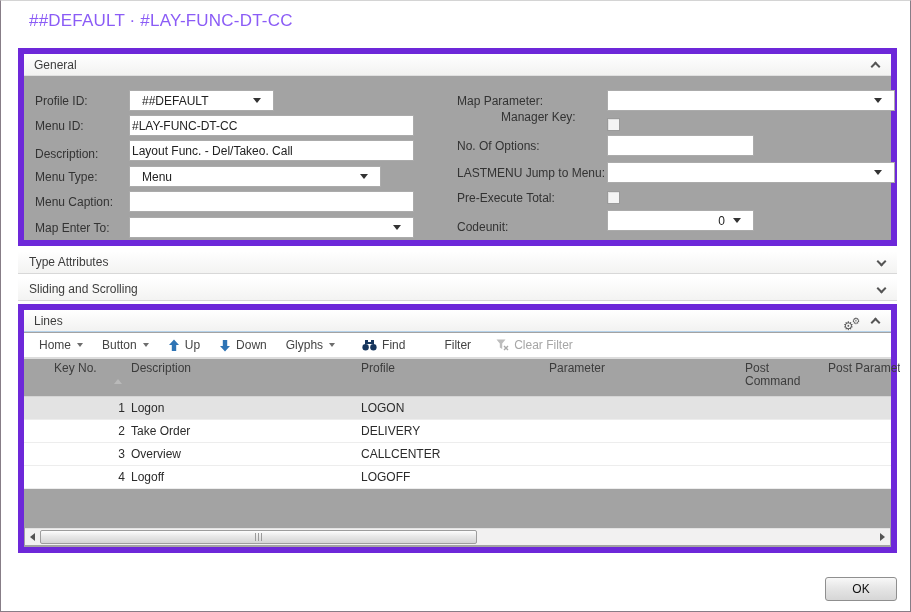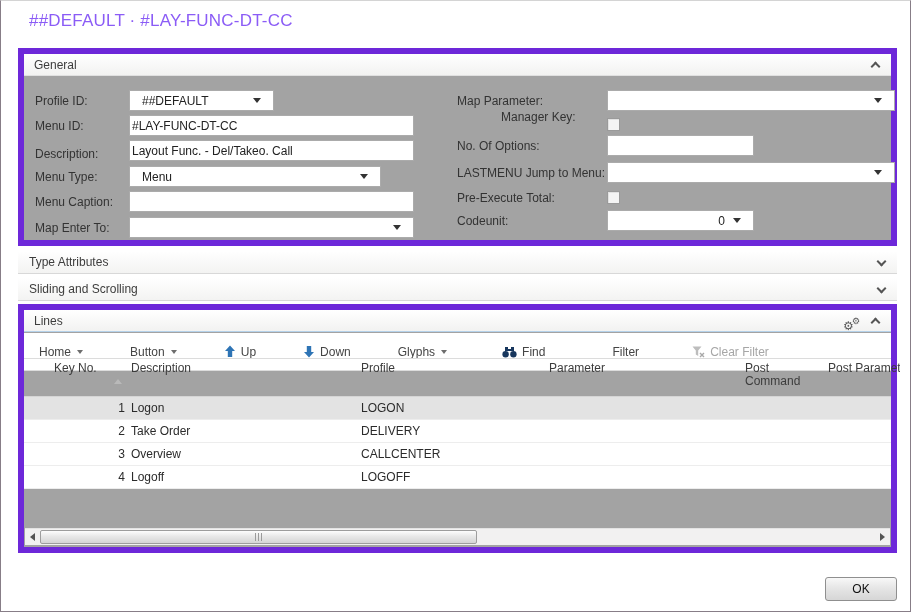--- a/index.html
+++ b/index.html
@@ -48,22 +48,22 @@
   .combo-arrow {
     width:0; height:0; border-left:4px solid transparent; border-right:4px solid transparent;
     border-top:5px solid #333; margin-left:4px; flex:none;
   }
   .cb {
     position:absolute; width:13px; height:13px; border:1px solid #9a9a9a;
     background:#f4f4f4; box-shadow:inset 1px 1px 0 #e2e2e2;
   }
   
   .toolbar {
-    position:absolute; left:0; right:0; top:23px; height:38px; background:#fff;
-    border-bottom:1px solid #dcdcdc; display:flex; align-items:center; padding-left:10px;gap:28px;
+    position:absolute; left:0; right:0; top:23px; height:25px; background:#fff;
+    border-bottom:1px solid #dcdcdc; display:flex; align-items:center; padding-left:10px;
   }
   .tbtn { display:flex; align-items:center; color:#444; margin-right:9px; padding:2px 5px; white-space:nowrap; }
   .tbtn.disabled { color:#a6a6a6; }
   .menu-arrow {
     width:0; height:0; border-left:3px solid transparent; border-right:3px solid transparent;
     border-top:4px solid #6d6d6d; margin-left:6px;
   }
   .tico { margin-right:5px; display:inline-flex; }
   
   .thead-cell { position:absolute; top:52px; color:#3c3c3c; line-height:13px; }
@@ -166,21 +166,21 @@
 
     <div class="fld-label" style="left:433px; top:112px;">LASTMENU Jump to Menu:</div>
     <div class="combo" style="left:583px; top:108px; width:288px;">
       <span class="combo-val"></span>
       <span class="combo-arrow"></span>
     </div>
 
     <div class="fld-label" style="left:433px; top:137px;">Pre-Execute Total:</div>
     <div class="cb" style="left:583px; top:137px;"></div>
 
-    <div class="fld-label" style="left:433px; top:160px;">Codeunit:</div>
+    <div class="fld-label" style="left:433px; top:166px;">Codeunit:</div>
     <div class="combo" style="left:583px; top:156px; width:147px;">
       <span class="combo-val right">0</span>
       <span class="combo-arrow"></span>
     </div>
   </div>
 
   <div class="secbar" style="top:250px;">
     <span>Type Attributes</span>
     <span class="chev chev-down bar-chev"></span>
   </div>

